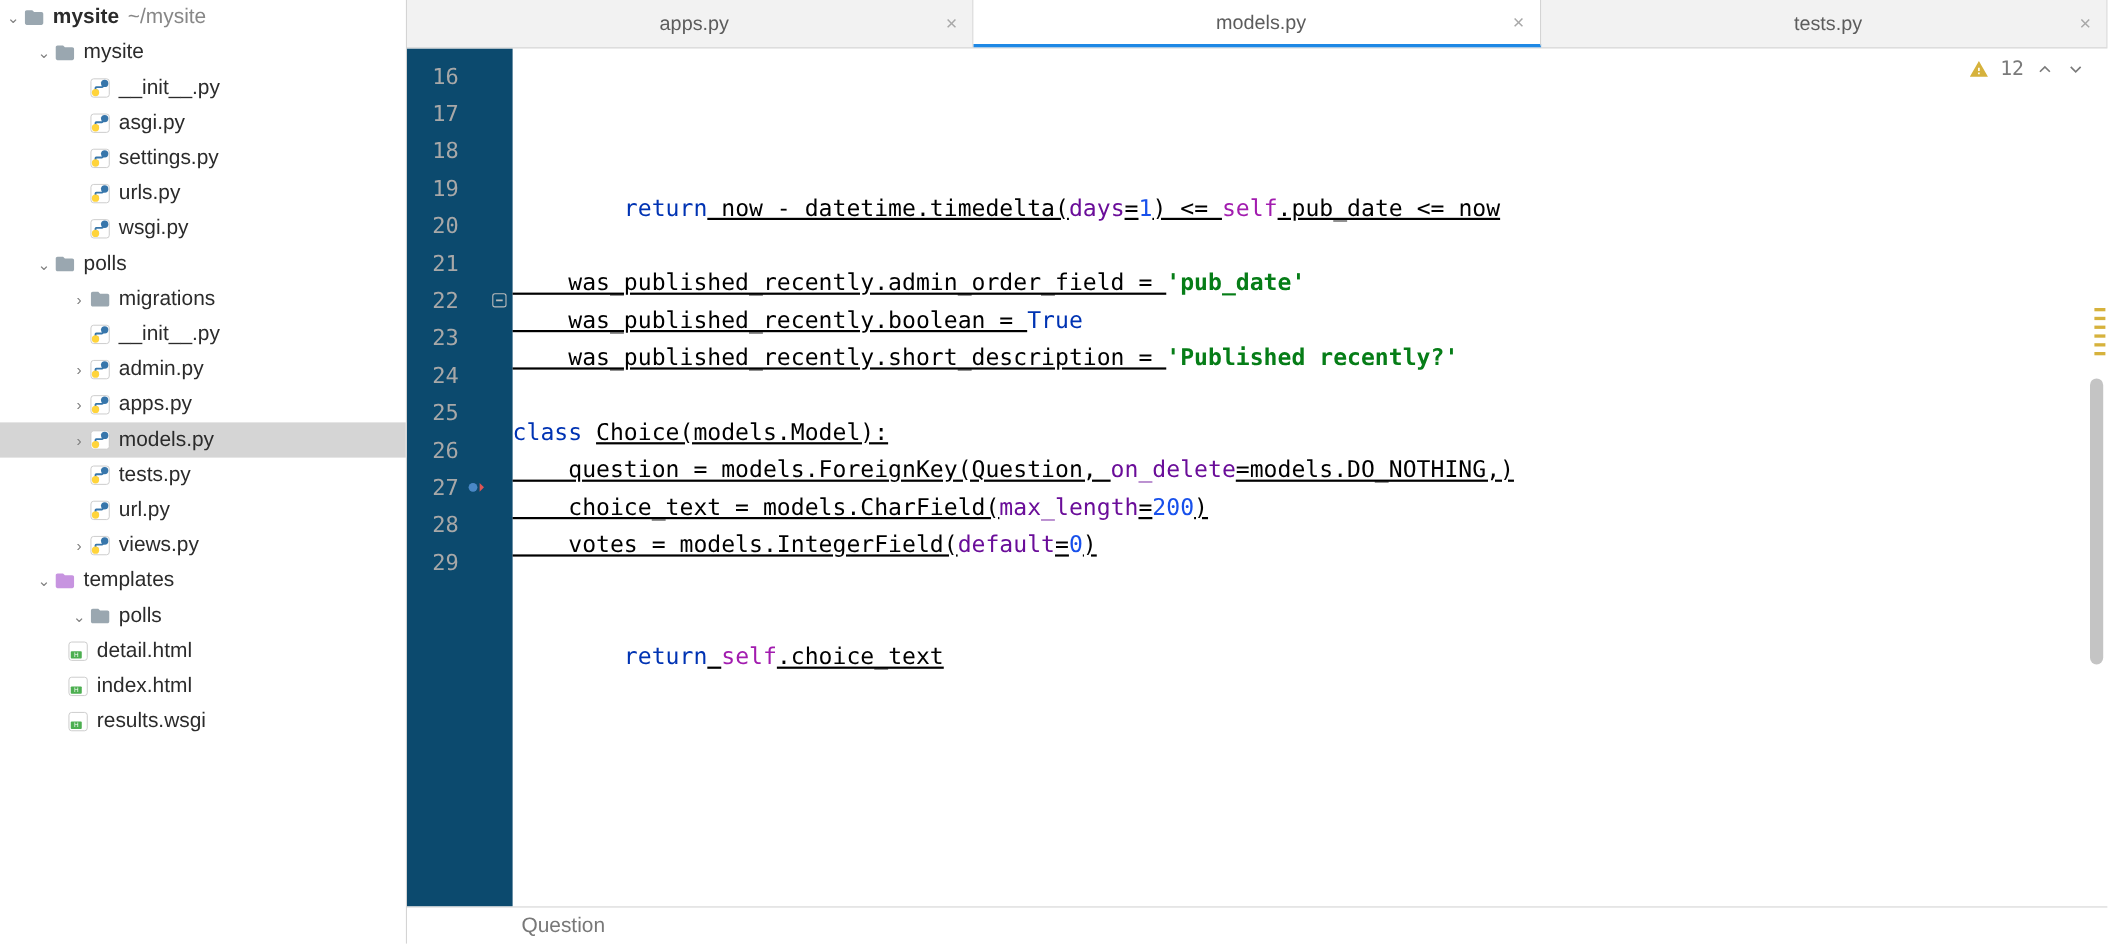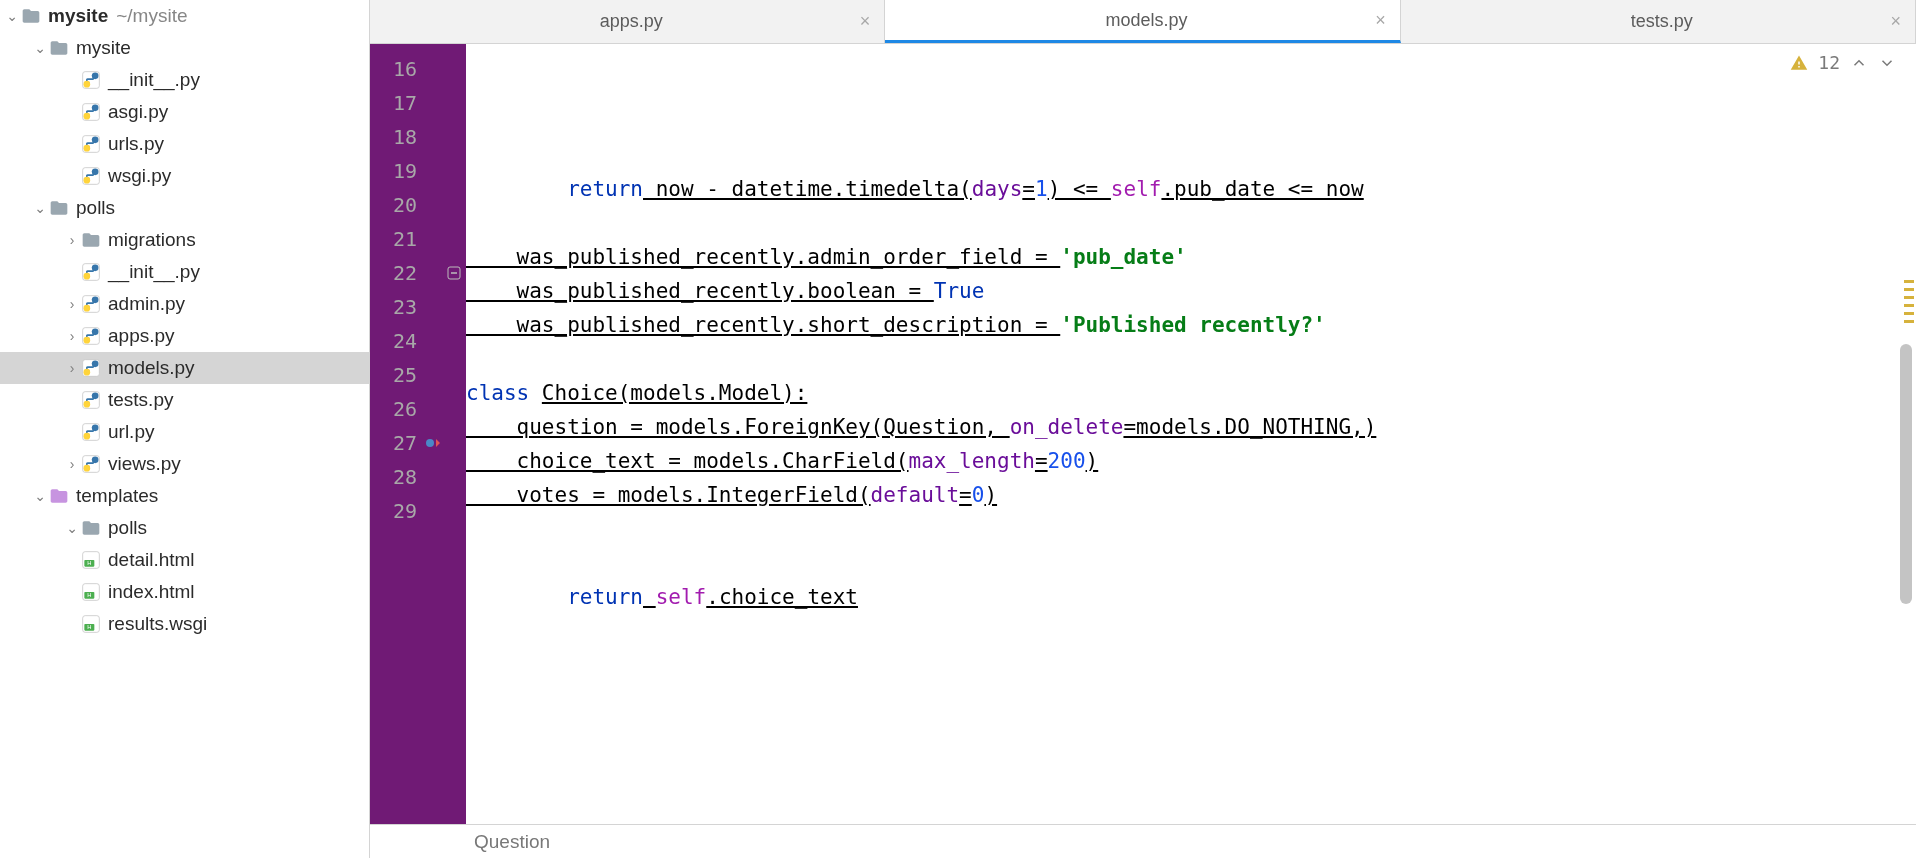--- a/index.html
+++ b/index.html
@@ -36,21 +36,21 @@
   font-size: 14px;
 }
 .tree-node .icon { width: 22px; height: 22px; margin-right: 6px; display: inline-flex; align-items: center; justify-content: center; }
 .folder-icon svg { width: 20px; height: 20px; }
 .py-icon { position: relative; }
 .py-icon svg { width: 20px; height: 20px; }
 .html-icon svg { width: 20px; height: 20px; }
 .pad0 { padding-left: 4px; }
 .pad1 { padding-left: 32px; }
 .pad2 { padding-left: 64px; }
-.pad3 { padding-left: 64px; }
+.pad3 { padding-left: 44px; }
 .bold { font-weight: 700; }
 .path-suffix { color: #878787; margin-left: 8px; font-weight: 400; }
 
 .main { flex: 1; display: flex; flex-direction: column; position: relative; }
 
 .tabs {
   height: 44px;
   display: flex;
   border-bottom: 1px solid #d4d4d4;
   background: #f2f2f2;
@@ -74,21 +74,21 @@
 .tab .close {
   position: absolute;
   right: 14px;
   color: #a8a8a8;
   font-size: 18px;
 }
 
 .editor-wrap { flex: 1; display: flex; position: relative; overflow: hidden; }
 .gutter {
   width: 96px;
-  background: #701a75;
+  background: #0c4a6e;
   border-right: 1px solid transparent;
   text-align: right;
   padding-top: 8px;
 }
 .lineno {
   height: 34px;
   line-height: 34px;
   color: #a8a8a8;
   font-size: 20px;
   padding-right: 48px;
@@ -222,20 +222,32 @@
         <span class="chevron"></span>
         <span class="icon py-icon">
           <svg viewBox="0 0 24 24">
             <rect x="2" y="2" width="20" height="20" rx="3" fill="#fff" stroke="#c8c8c8"></rect>
             <path d="M8 6h4c2 0 2 2 2 2v2H8c-2 0-2 2-2 2v2c0 2 2 2 2 2h2v-2H8v-2h6c2 0 2-2 2-2V8c0-2-2-2-2-2H8v2z" fill="#3776ab"></path>
             <circle cx="7" cy="17" r="4" fill="#ffd43b"></circle>
             <circle cx="17" cy="7" r="4" fill="#3776ab"></circle>
           </svg>
         </span>
         <span>asgi.py</span>
+      </div>
+      <div class="tree-node pad2">
+        <span class="chevron"></span>
+        <span class="icon py-icon">
+          <svg viewBox="0 0 24 24">
+            <rect x="2" y="2" width="20" height="20" rx="3" fill="#fff" stroke="#c8c8c8"></rect>
+            <path d="M8 6h4c2 0 2 2 2 2v2H8c-2 0-2 2-2 2v2c0 2 2 2 2 2h2v-2H8v-2h6c2 0 2-2 2-2V8c0-2-2-2-2-2H8v2z" fill="#3776ab"></path>
+            <circle cx="7" cy="17" r="4" fill="#ffd43b"></circle>
+            <circle cx="17" cy="7" r="4" fill="#3776ab"></circle>
+          </svg>
+        </span>
+        <span>settings.py</span>
       </div>
       <div class="tree-node pad2">
         <span class="chevron"></span>
         <span class="icon py-icon">
           <svg viewBox="0 0 24 24">
             <rect x="2" y="2" width="20" height="20" rx="3" fill="#fff" stroke="#c8c8c8"></rect>
             <path d="M8 6h4c2 0 2 2 2 2v2H8c-2 0-2 2-2 2v2c0 2 2 2 2 2h2v-2H8v-2h6c2 0 2-2 2-2V8c0-2-2-2-2-2H8v2z" fill="#3776ab"></path>
             <circle cx="7" cy="17" r="4" fill="#ffd43b"></circle>
             <circle cx="17" cy="7" r="4" fill="#3776ab"></circle>
           </svg>

